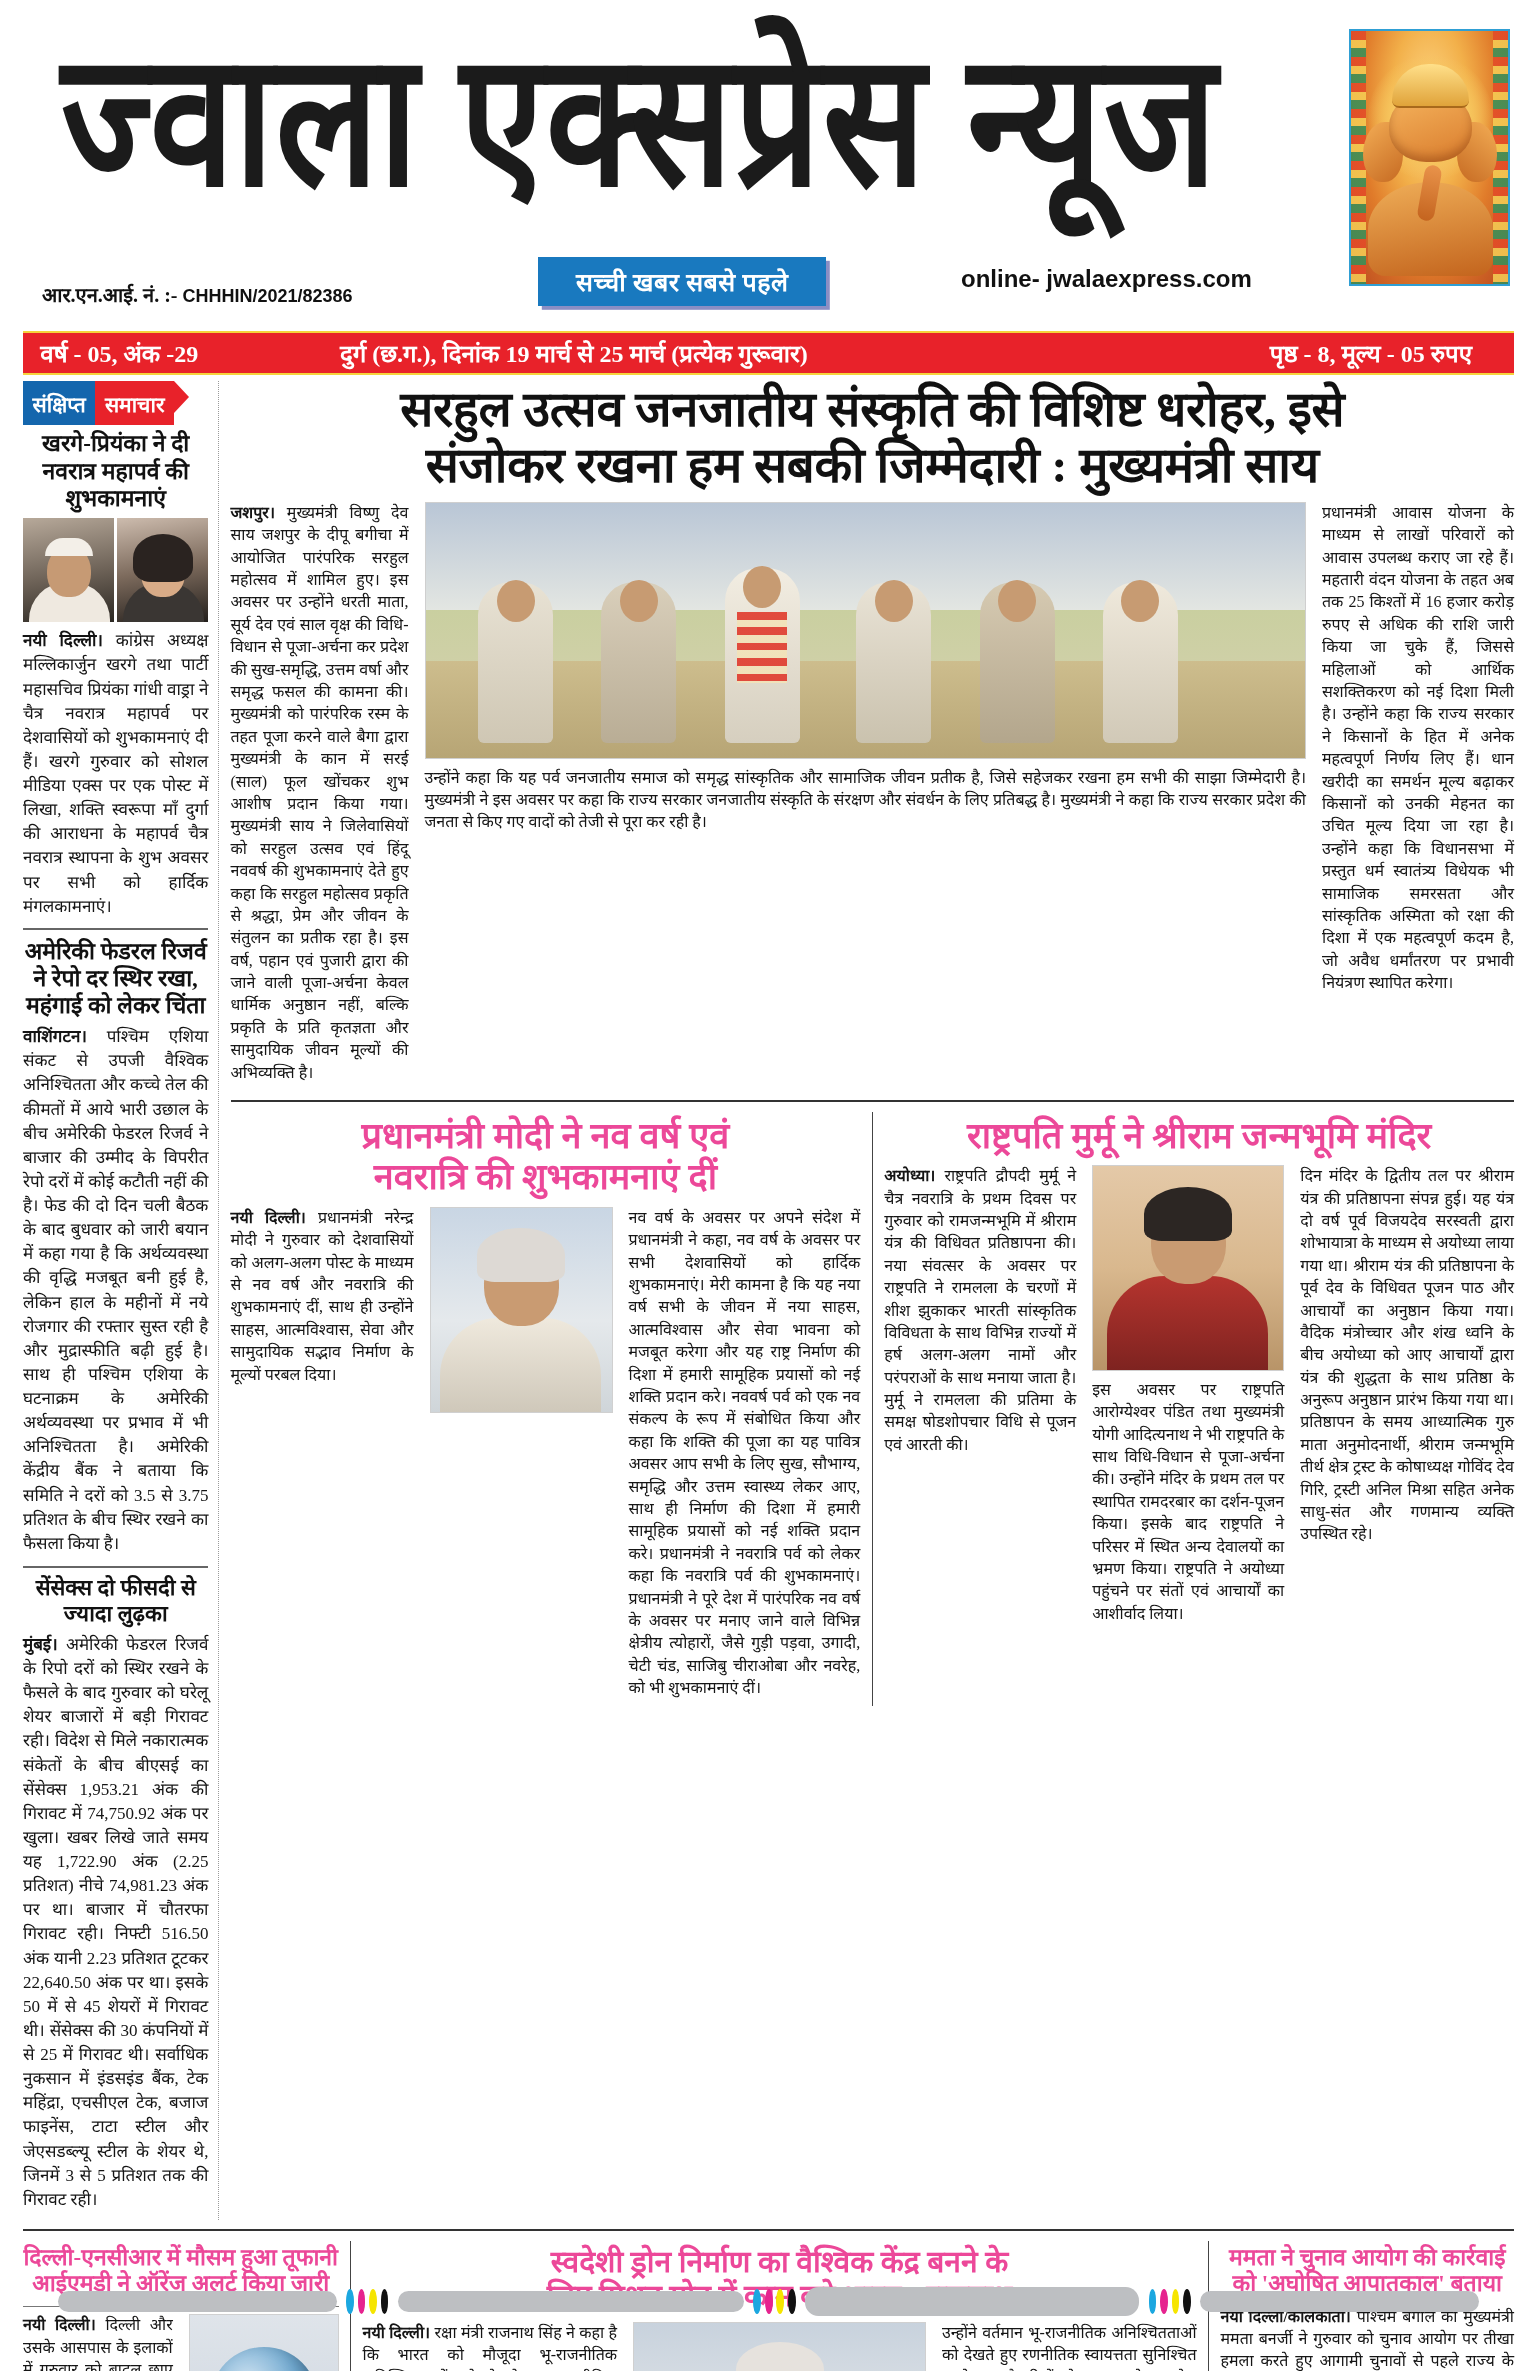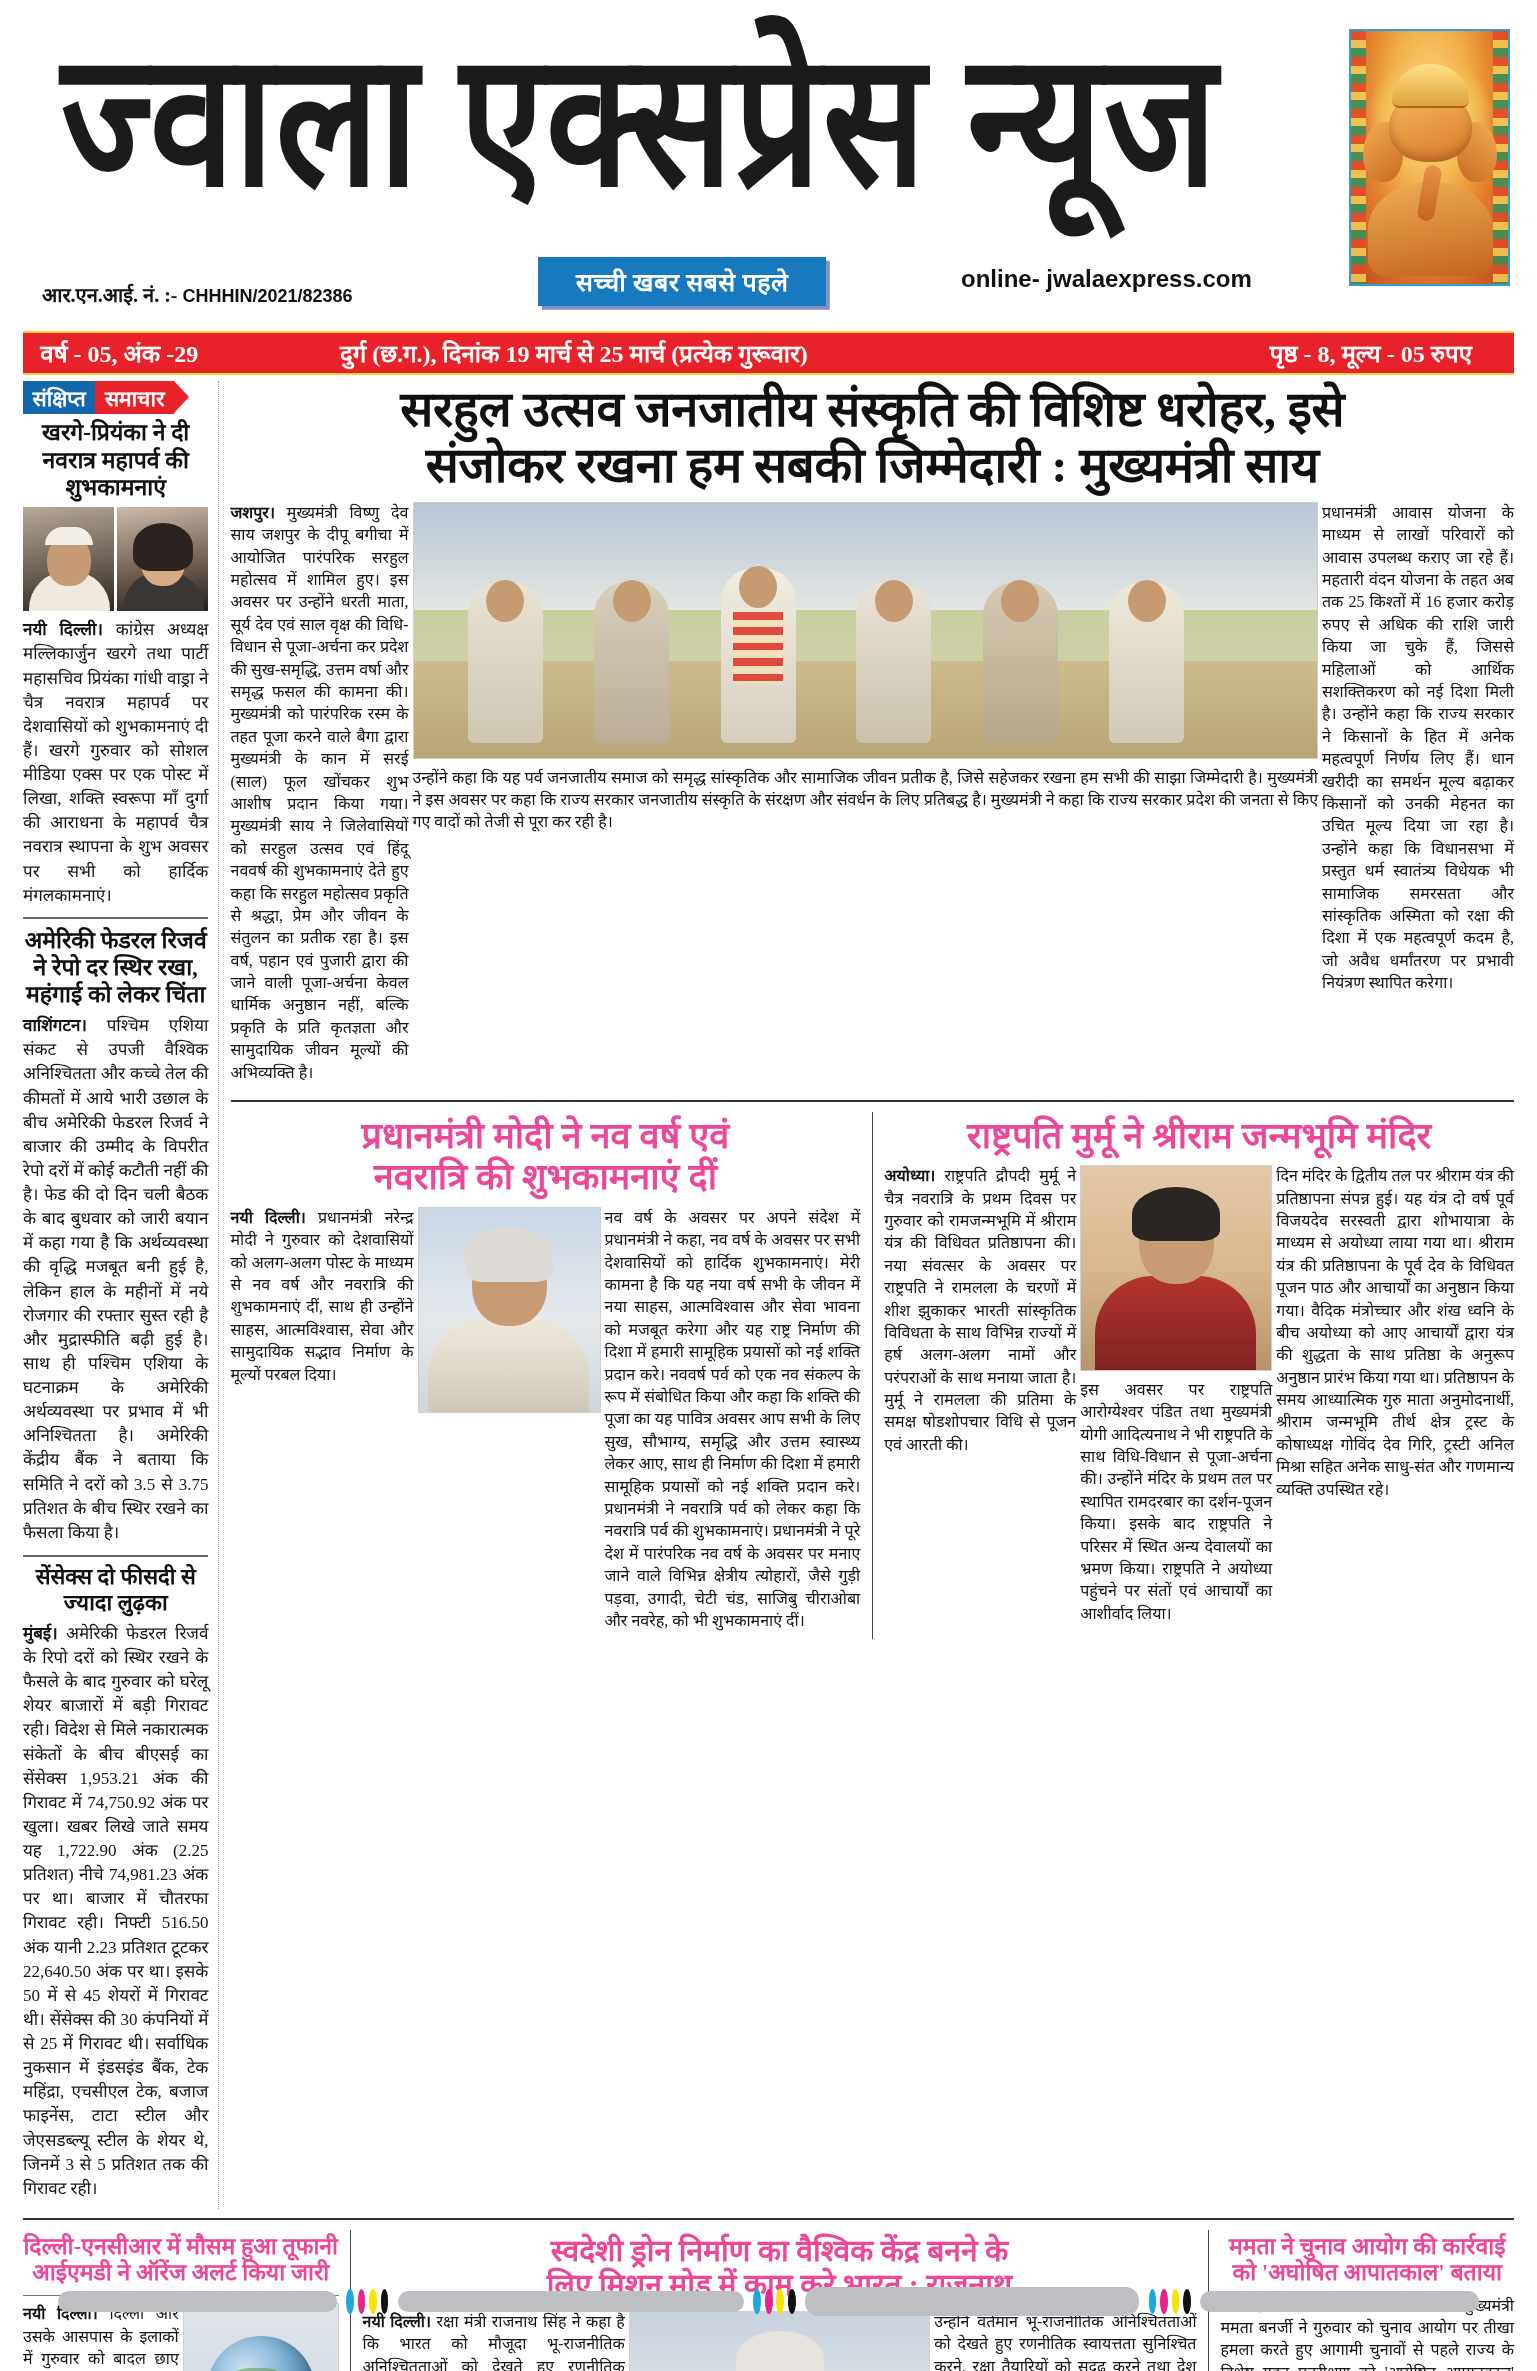--- a/index.html
+++ b/index.html
@@ -157,21 +157,21 @@
 
   
   .rail {
     width: 196px;
     flex: 0 0 196px;
     border-right: 1.9px dotted #9a9a9a;
     padding-right: 9.6px;
   }
   .brief-head {
     display: flex; align-items: stretch;
-    height: 33px; margin-bottom: 5.8px;
+    height: 44px; margin-bottom: 5.8px;
   }
   .brief-head .bh-a {
     background: #1466ad; color:#fff; font-weight:700; font-size: 21px;
     padding: 1.9px 9.6px 0 9.6px; display:flex; align-items:center;
   }
   .brief-head .bh-b {
     background: #e8222a; color:#fff; font-weight:700; font-size: 21px;
     padding: 1.9px 9.6px 0 9.6px; display:flex; align-items:center;
   }
   .brief-head .bh-arrow {
@@ -234,21 +234,21 @@
   .lead-head {
     text-align: center;
     font-size: 49px;
     font-weight: 700;
     line-height: 1.14;
     color: #111;
     margin: 1.9px 0 7.7px 0;
     letter-spacing: -0.3px;
   }
 
-  .art-cols { display: flex; gap: 4px; }
+  .art-cols { display: flex; gap: 16px; }
   .col { font-size: 16px; line-height: 1.40; text-align: justify; color:#151515; }
   .col p { margin: 0 0 6.7px 0; }
   .col p .lead { font-weight: 700; }
 
   .photo-lead {
     width: 100%; height: 257px;
     position: relative; overflow: hidden;
     background: linear-gradient(180deg,#9fb57c 0%,#c9cf9f 40%,#d8d2b4 100%);
     border: 1px solid #cfcfcf;
   }

